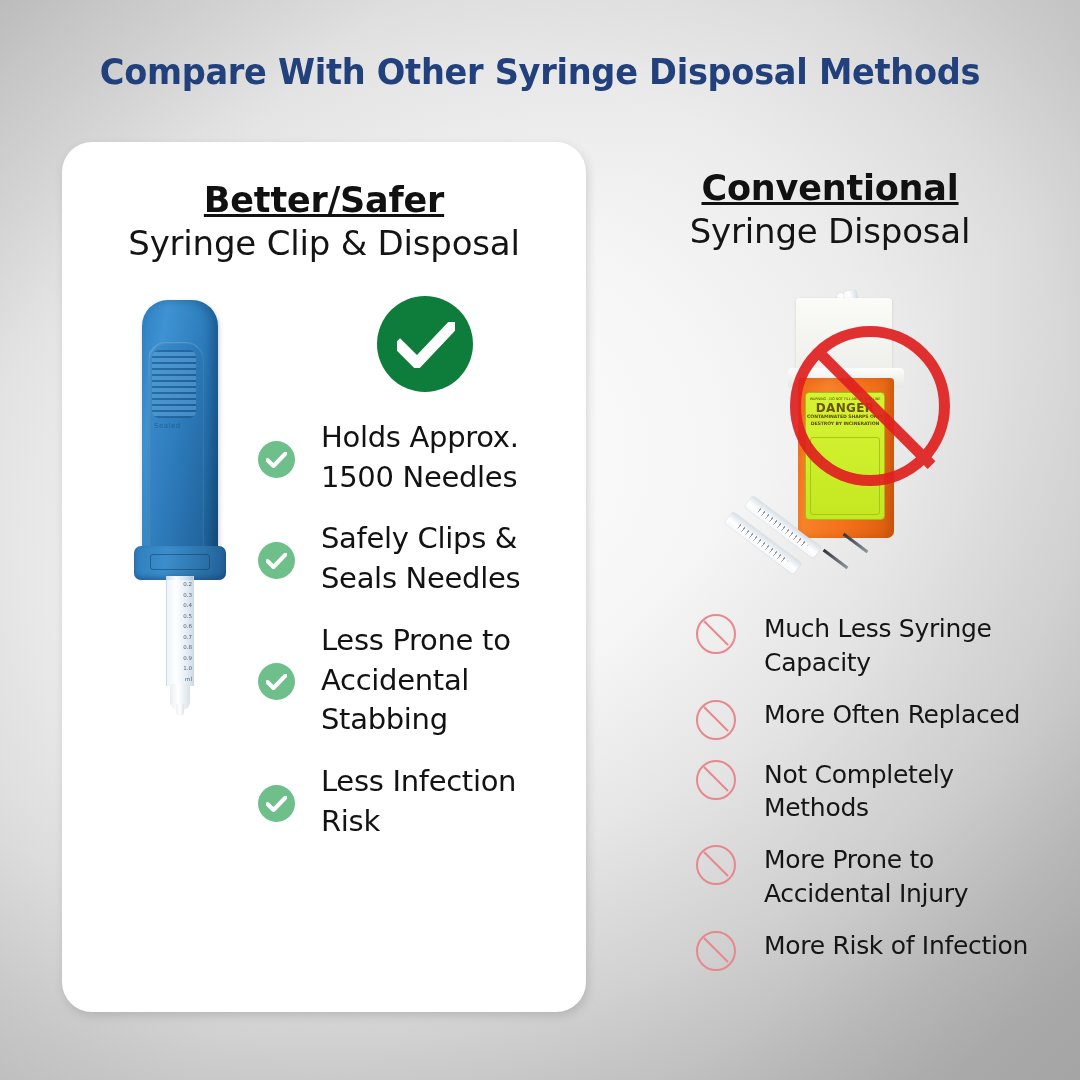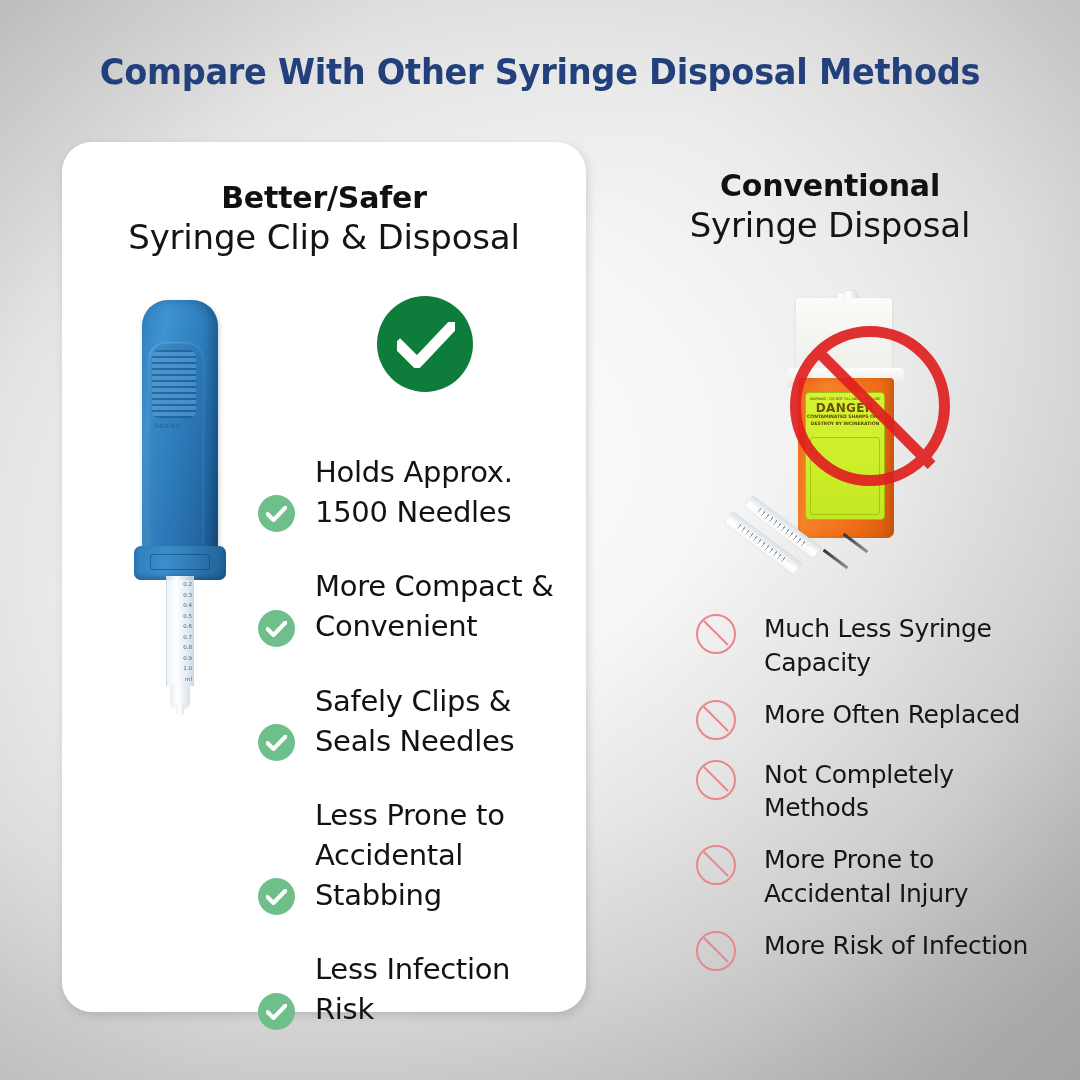--- a/index.html
+++ b/index.html
@@ -53,24 +53,25 @@
     height: 870px;
     background: #ffffff;
     border-radius: 30px;
     box-shadow: 2px 4px 10px rgba(90,90,90,0.22);
   }
 
   
   .col-head { text-align: center; }
   .col-head .head-bold {
     font-weight: bold;
-    font-size: 30px;
+    font-size: 35px;
     color: #111111;
     letter-spacing: -0.2px;
     line-height: 1.18;
+    text-decoration: underline;
   }
   .col-head .head-reg {
     font-weight: normal;
     font-size: 34px;
     color: #141414;
     letter-spacing: -0.2px;
     line-height: 1.3;
   }
 
   .left-head { position: absolute; left: 62px; top: 180px; width: 524px; }
@@ -188,24 +189,23 @@
 
   
   .pros-list {
     position: absolute;
     left: 258px;
     top: 418px;
     width: 320px;
   }
   .pro-item {
     display: flex;
-    align-items: flex-end;
-    gap: 20px;
+    align-items: center;
+    gap: 26px;
     margin-bottom: 22px;
-    margin-top: 35px;
   }
   .pro-check {
     flex: 0 0 auto;
     width: 37px; height: 37px;
     border-radius: 50%;
     background: #6fbf8b;
     position: relative;
     margin-top: 3px;
   }
   .pro-check svg { position: absolute; left: 8px; top: 11px; }
@@ -416,28 +416,20 @@
       </svg>
     </span>
     <span class="pro-text">Holds Approx. 1500 Needles</span>
   </div>
   <div class="pro-item">
     <span class="pro-check">
       <svg width="21" height="16" viewBox="0 0 21 16">
         <path d="M1.5 8 L7.5 14 L19.5 1.5" stroke="#ffffff" stroke-width="4" fill="none" stroke-linecap="round" stroke-linejoin="round"></path>
       </svg>
     </span>
-    <span class="pro-text">More Compact &amp; Convenient</span>
-  </div>
-  <div class="pro-item">
-    <span class="pro-check">
-      <svg width="21" height="16" viewBox="0 0 21 16">
-        <path d="M1.5 8 L7.5 14 L19.5 1.5" stroke="#ffffff" stroke-width="4" fill="none" stroke-linecap="round" stroke-linejoin="round"></path>
-      </svg>
-    </span>
     <span class="pro-text">Safely Clips &amp; Seals Needles</span>
   </div>
   <div class="pro-item">
     <span class="pro-check">
       <svg width="21" height="16" viewBox="0 0 21 16">
         <path d="M1.5 8 L7.5 14 L19.5 1.5" stroke="#ffffff" stroke-width="4" fill="none" stroke-linecap="round" stroke-linejoin="round"></path>
       </svg>
     </span>
     <span class="pro-text">Less Prone to Accidental Stabbing</span>
   </div>

